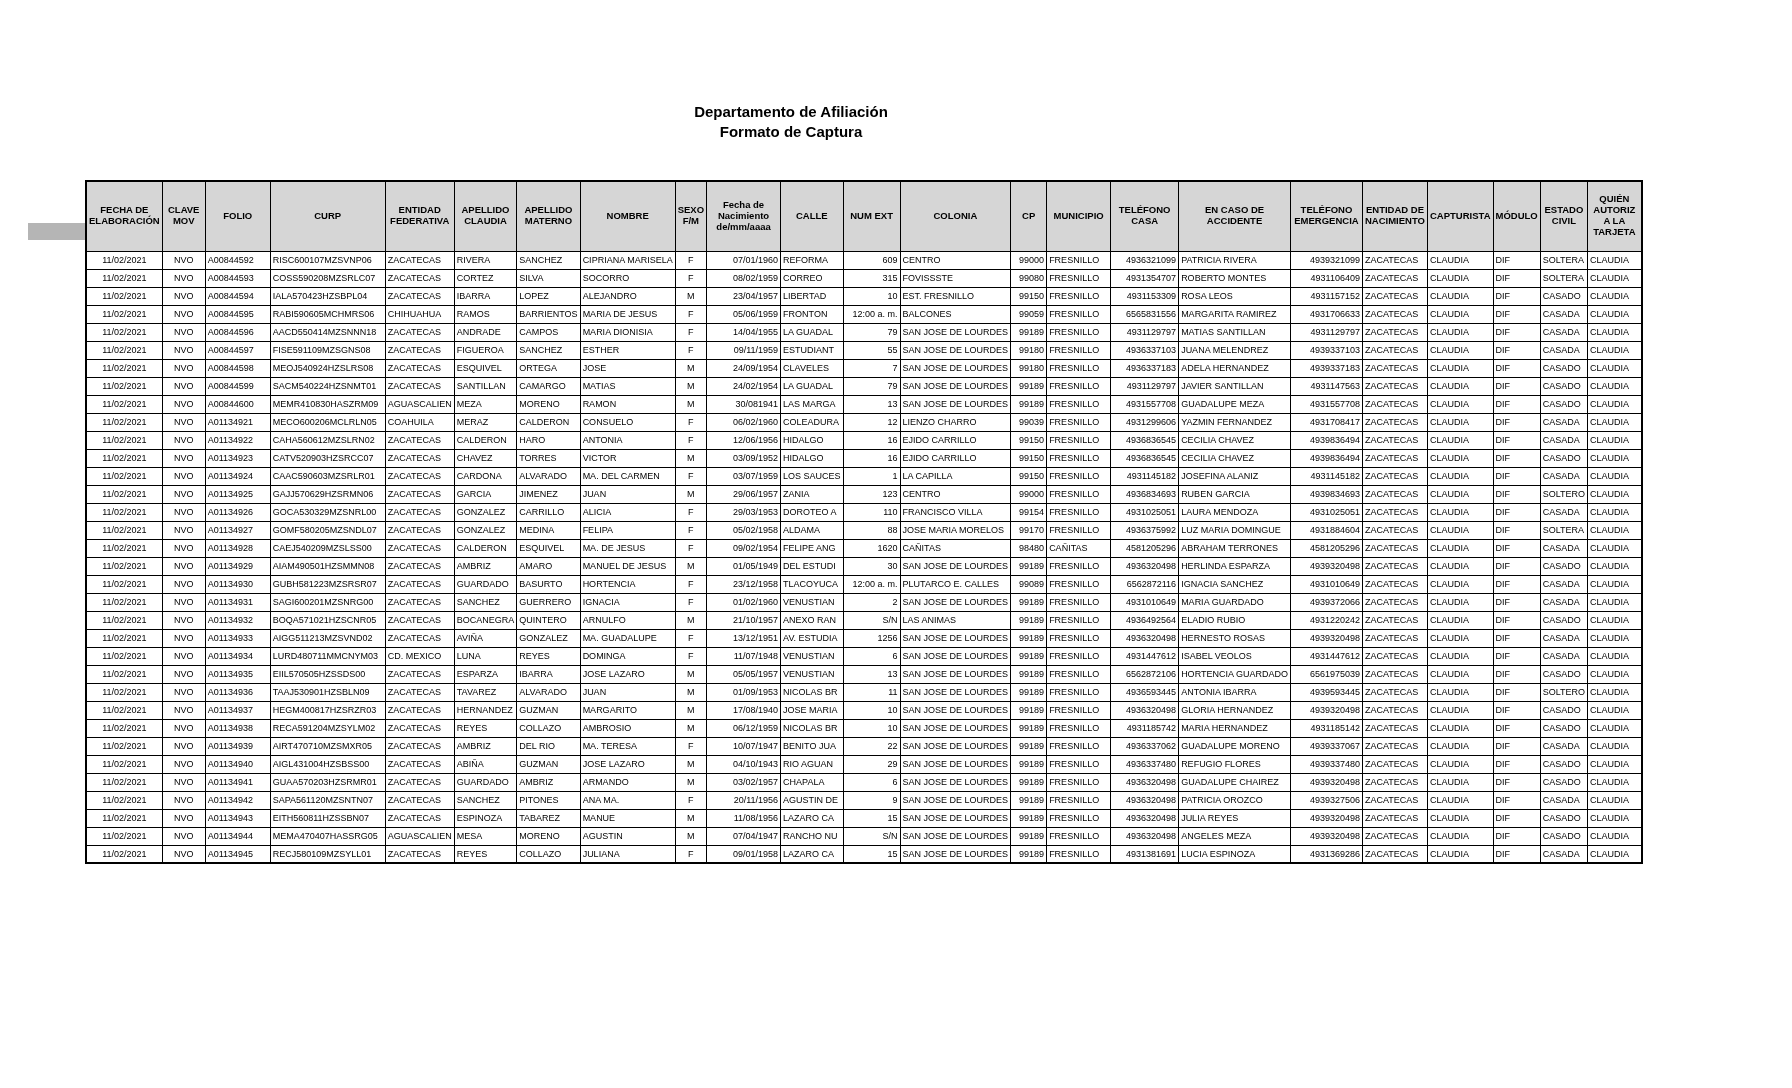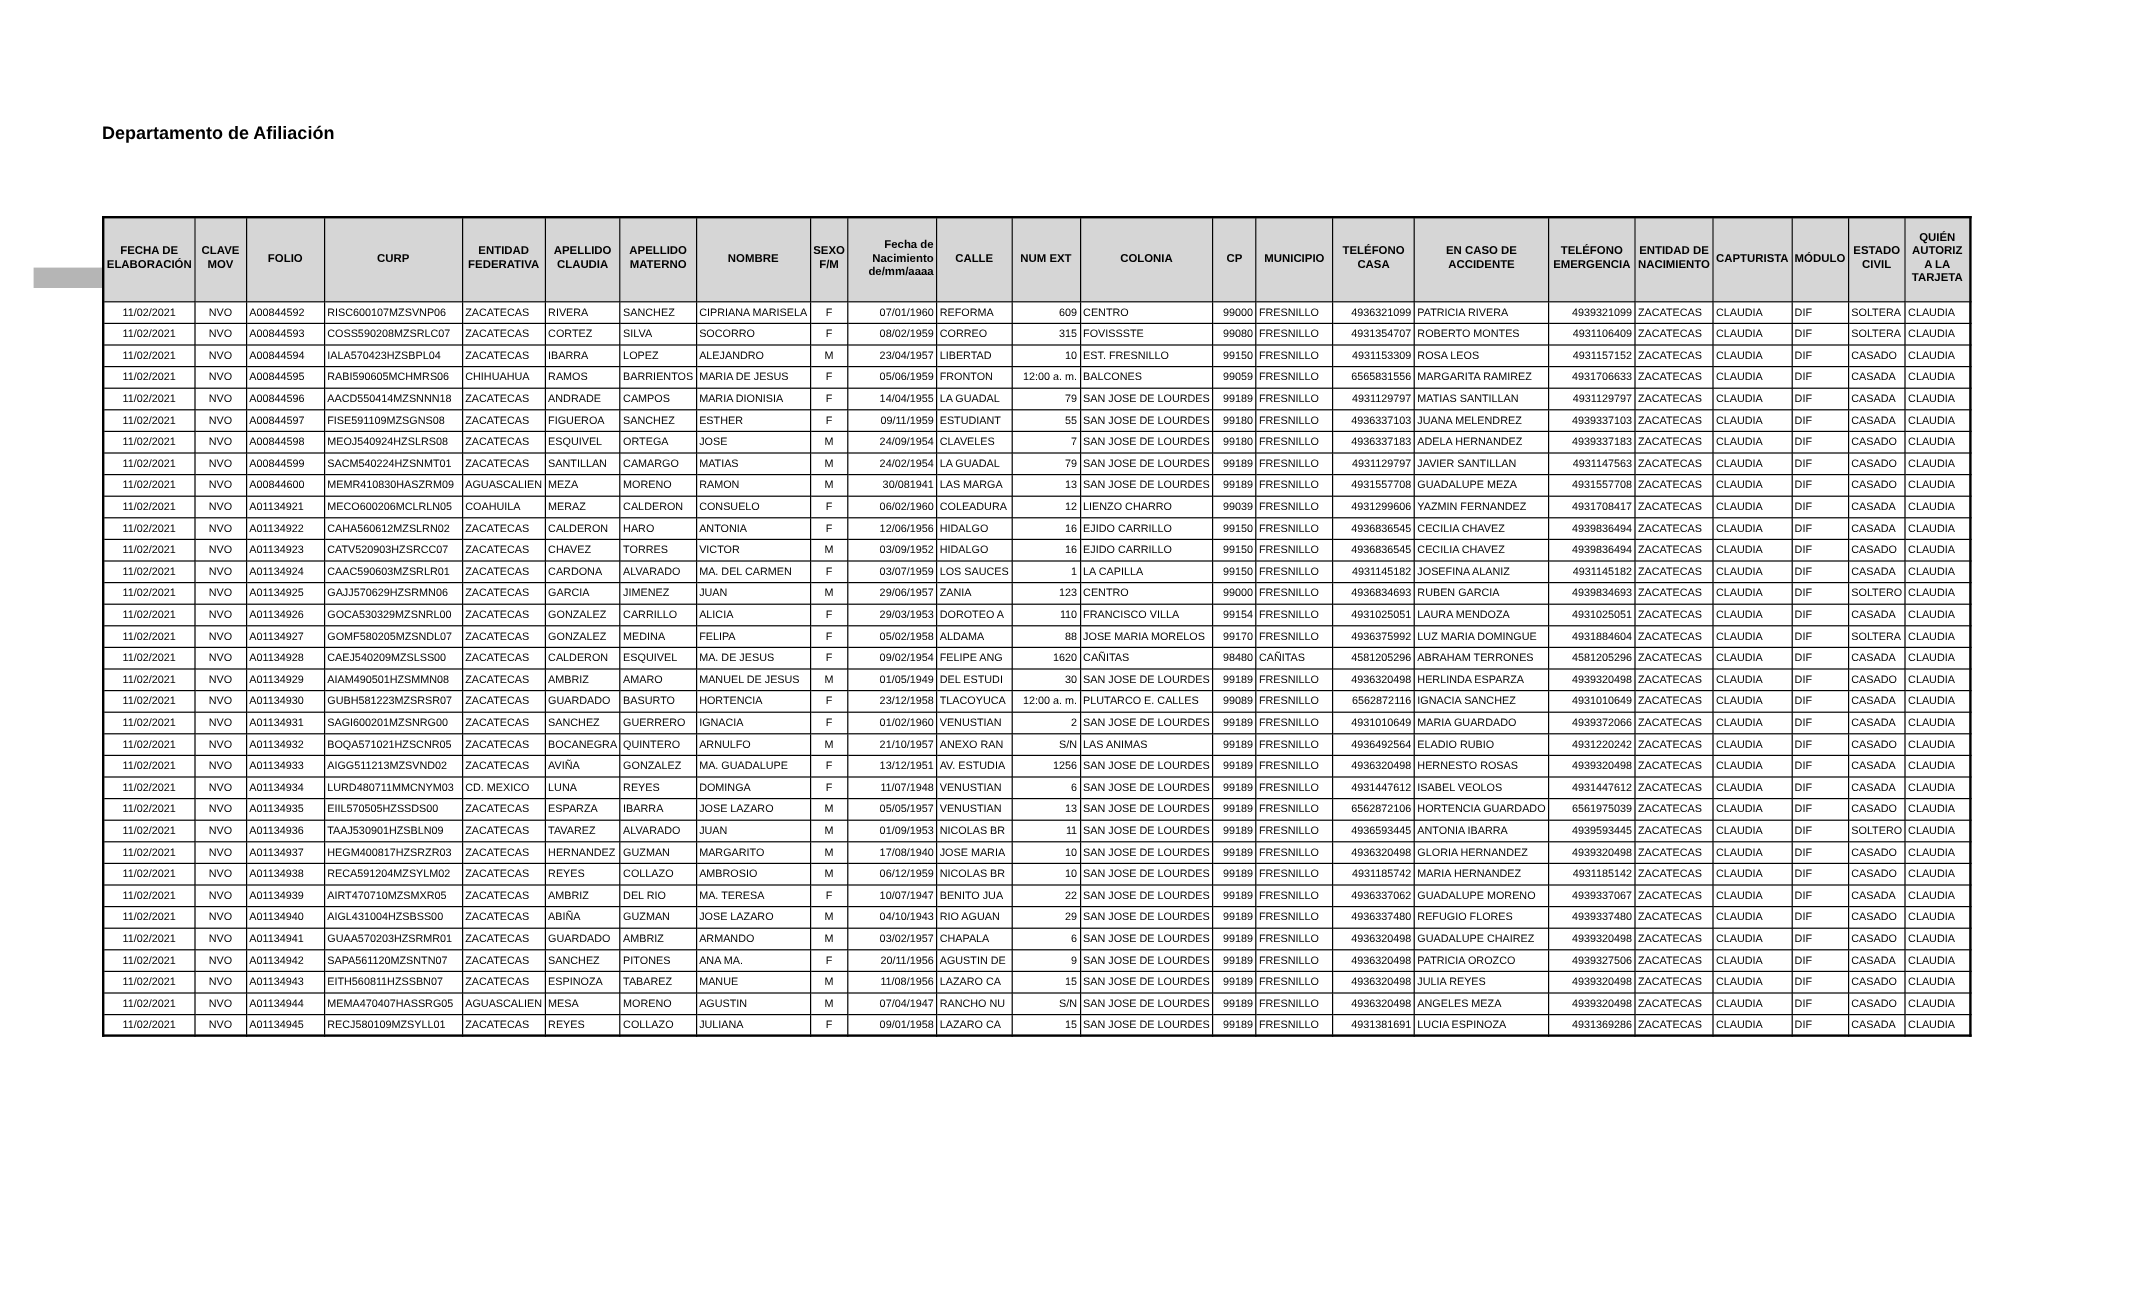--- a/index.html
+++ b/index.html
@@ -1,20 +1,20 @@
 <!DOCTYPE html>
 <html><head>
 <meta charset="utf-8">
 <style>
   html,body{margin:0;padding:0;}
   body{
     width:1792px;height:1088px;position:relative;background:#ffffff;color:#000;
     font-family:"Liberation Sans", sans-serif;overflow:hidden;
   }
-  .titles{position:absolute;top:103px;left:85px;width:1412px;}
+  .titles{position:absolute;top:103px;left:85px;width:1412px;text-align:center;}
   .title{font-size:15px;font-weight:bold;margin:0;}
   .subtitle{font-size:15px;font-weight:bold;margin:3px 0 0 0;}
   .artifact{position:absolute;left:28px;top:223px;width:57px;height:17px;background:#b5b5b5;}
   table.capture{
     position:absolute;top:180px;left:85px;
     border-collapse:collapse;table-layout:fixed;
     border:2px solid #000;
   }
   table.capture th, table.capture td{
     border:1px solid #000;
@@ -23,39 +23,40 @@
     padding:0 2px;
   }
   table.capture th{
     background:#d6d6d6;
     font-size:9.5px;font-weight:bold;
     vertical-align:middle;
     height:70px;line-height:1.15;
     white-space:normal;word-wrap:break-word;
     padding:1px 2px;
   }
-  table.capture th:nth-child(10){text-align:right;}
+  table.capture th:nth-child(10){text-align:center;}
   table.capture td{
     font-size:9px;height:18px;line-height:16px;
     white-space:nowrap;vertical-align:middle;
   }
   .al-left{text-align:left;}
   .al-right{text-align:right;}
   .al-center{text-align:center;}
   .bold{font-weight:normal;}
 </style>
 </head>
 <body>
 
 <div class="page">
 
   <div class="artifact"></div>
 
   <div class="titles">
     <div class="title">Departamento de Afiliación</div>
+    <div class="subtitle">Formato de Captura</div>
   </div>
 
   <table class="capture">
     <colgroup>
         <col style="width: 65px;">
         <col style="width: 43px;">
         <col style="width: 65px;">
         <col style="width: 115px;">
         <col style="width: 55px;">
         <col style="width: 55px;">

